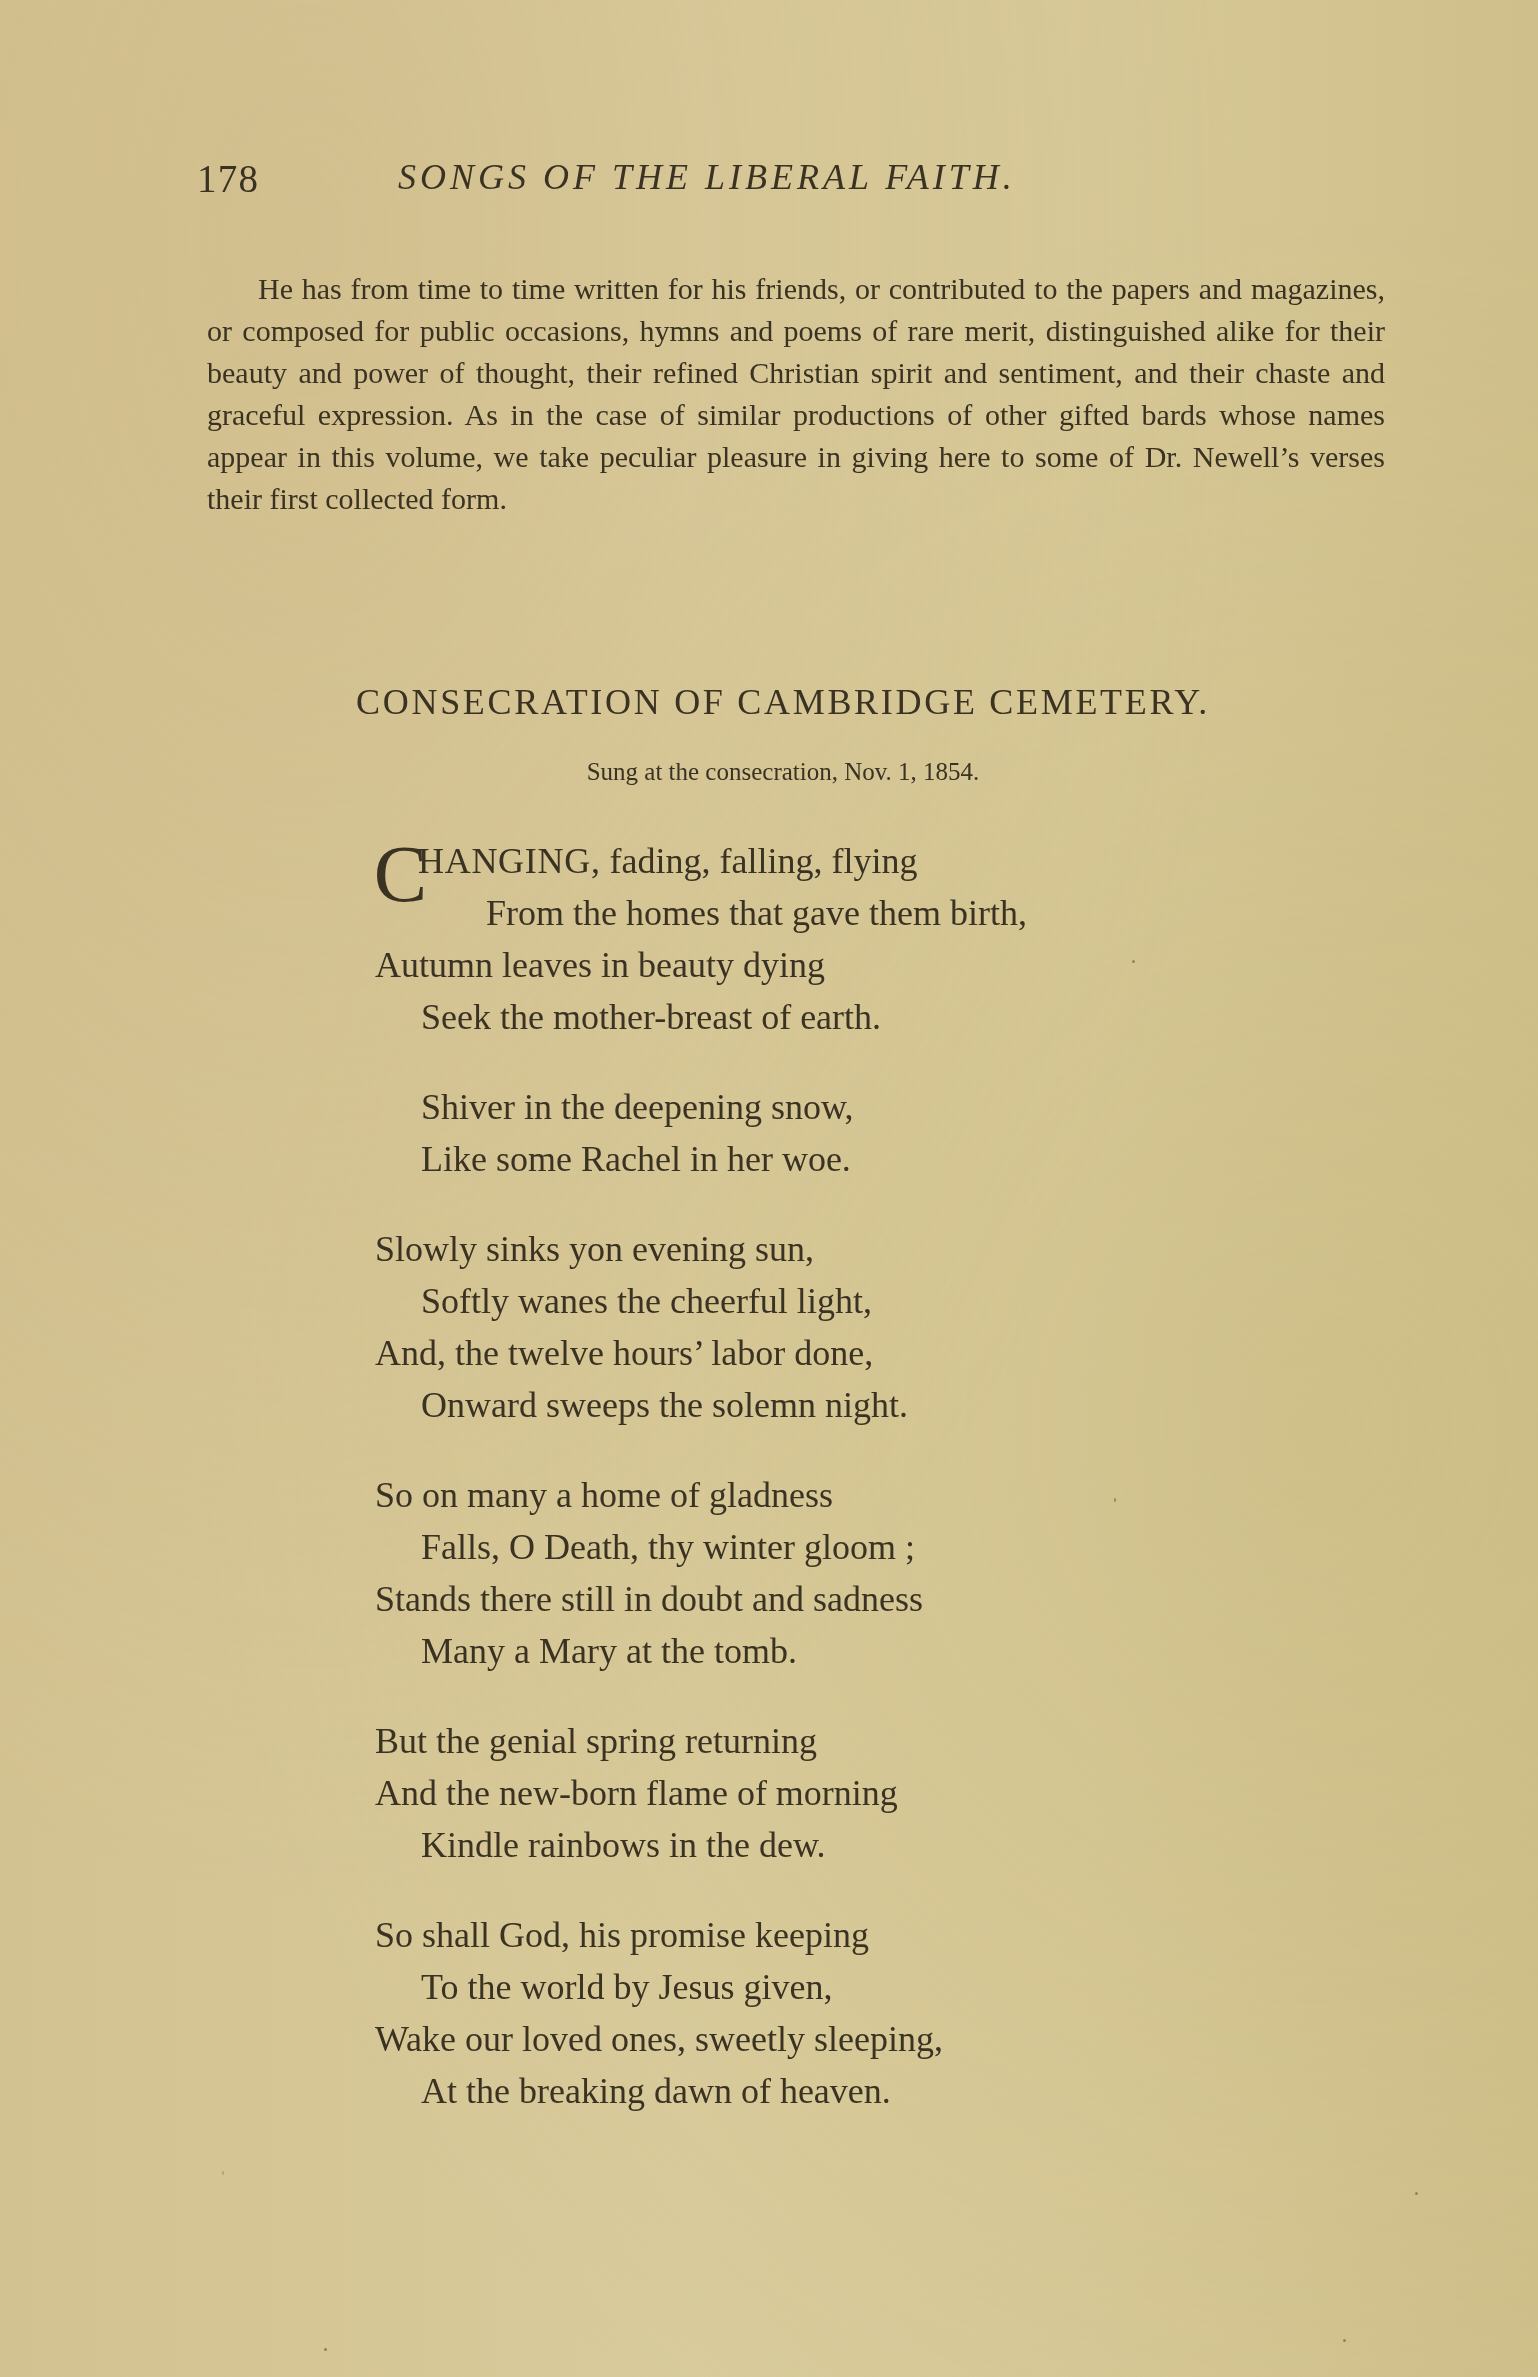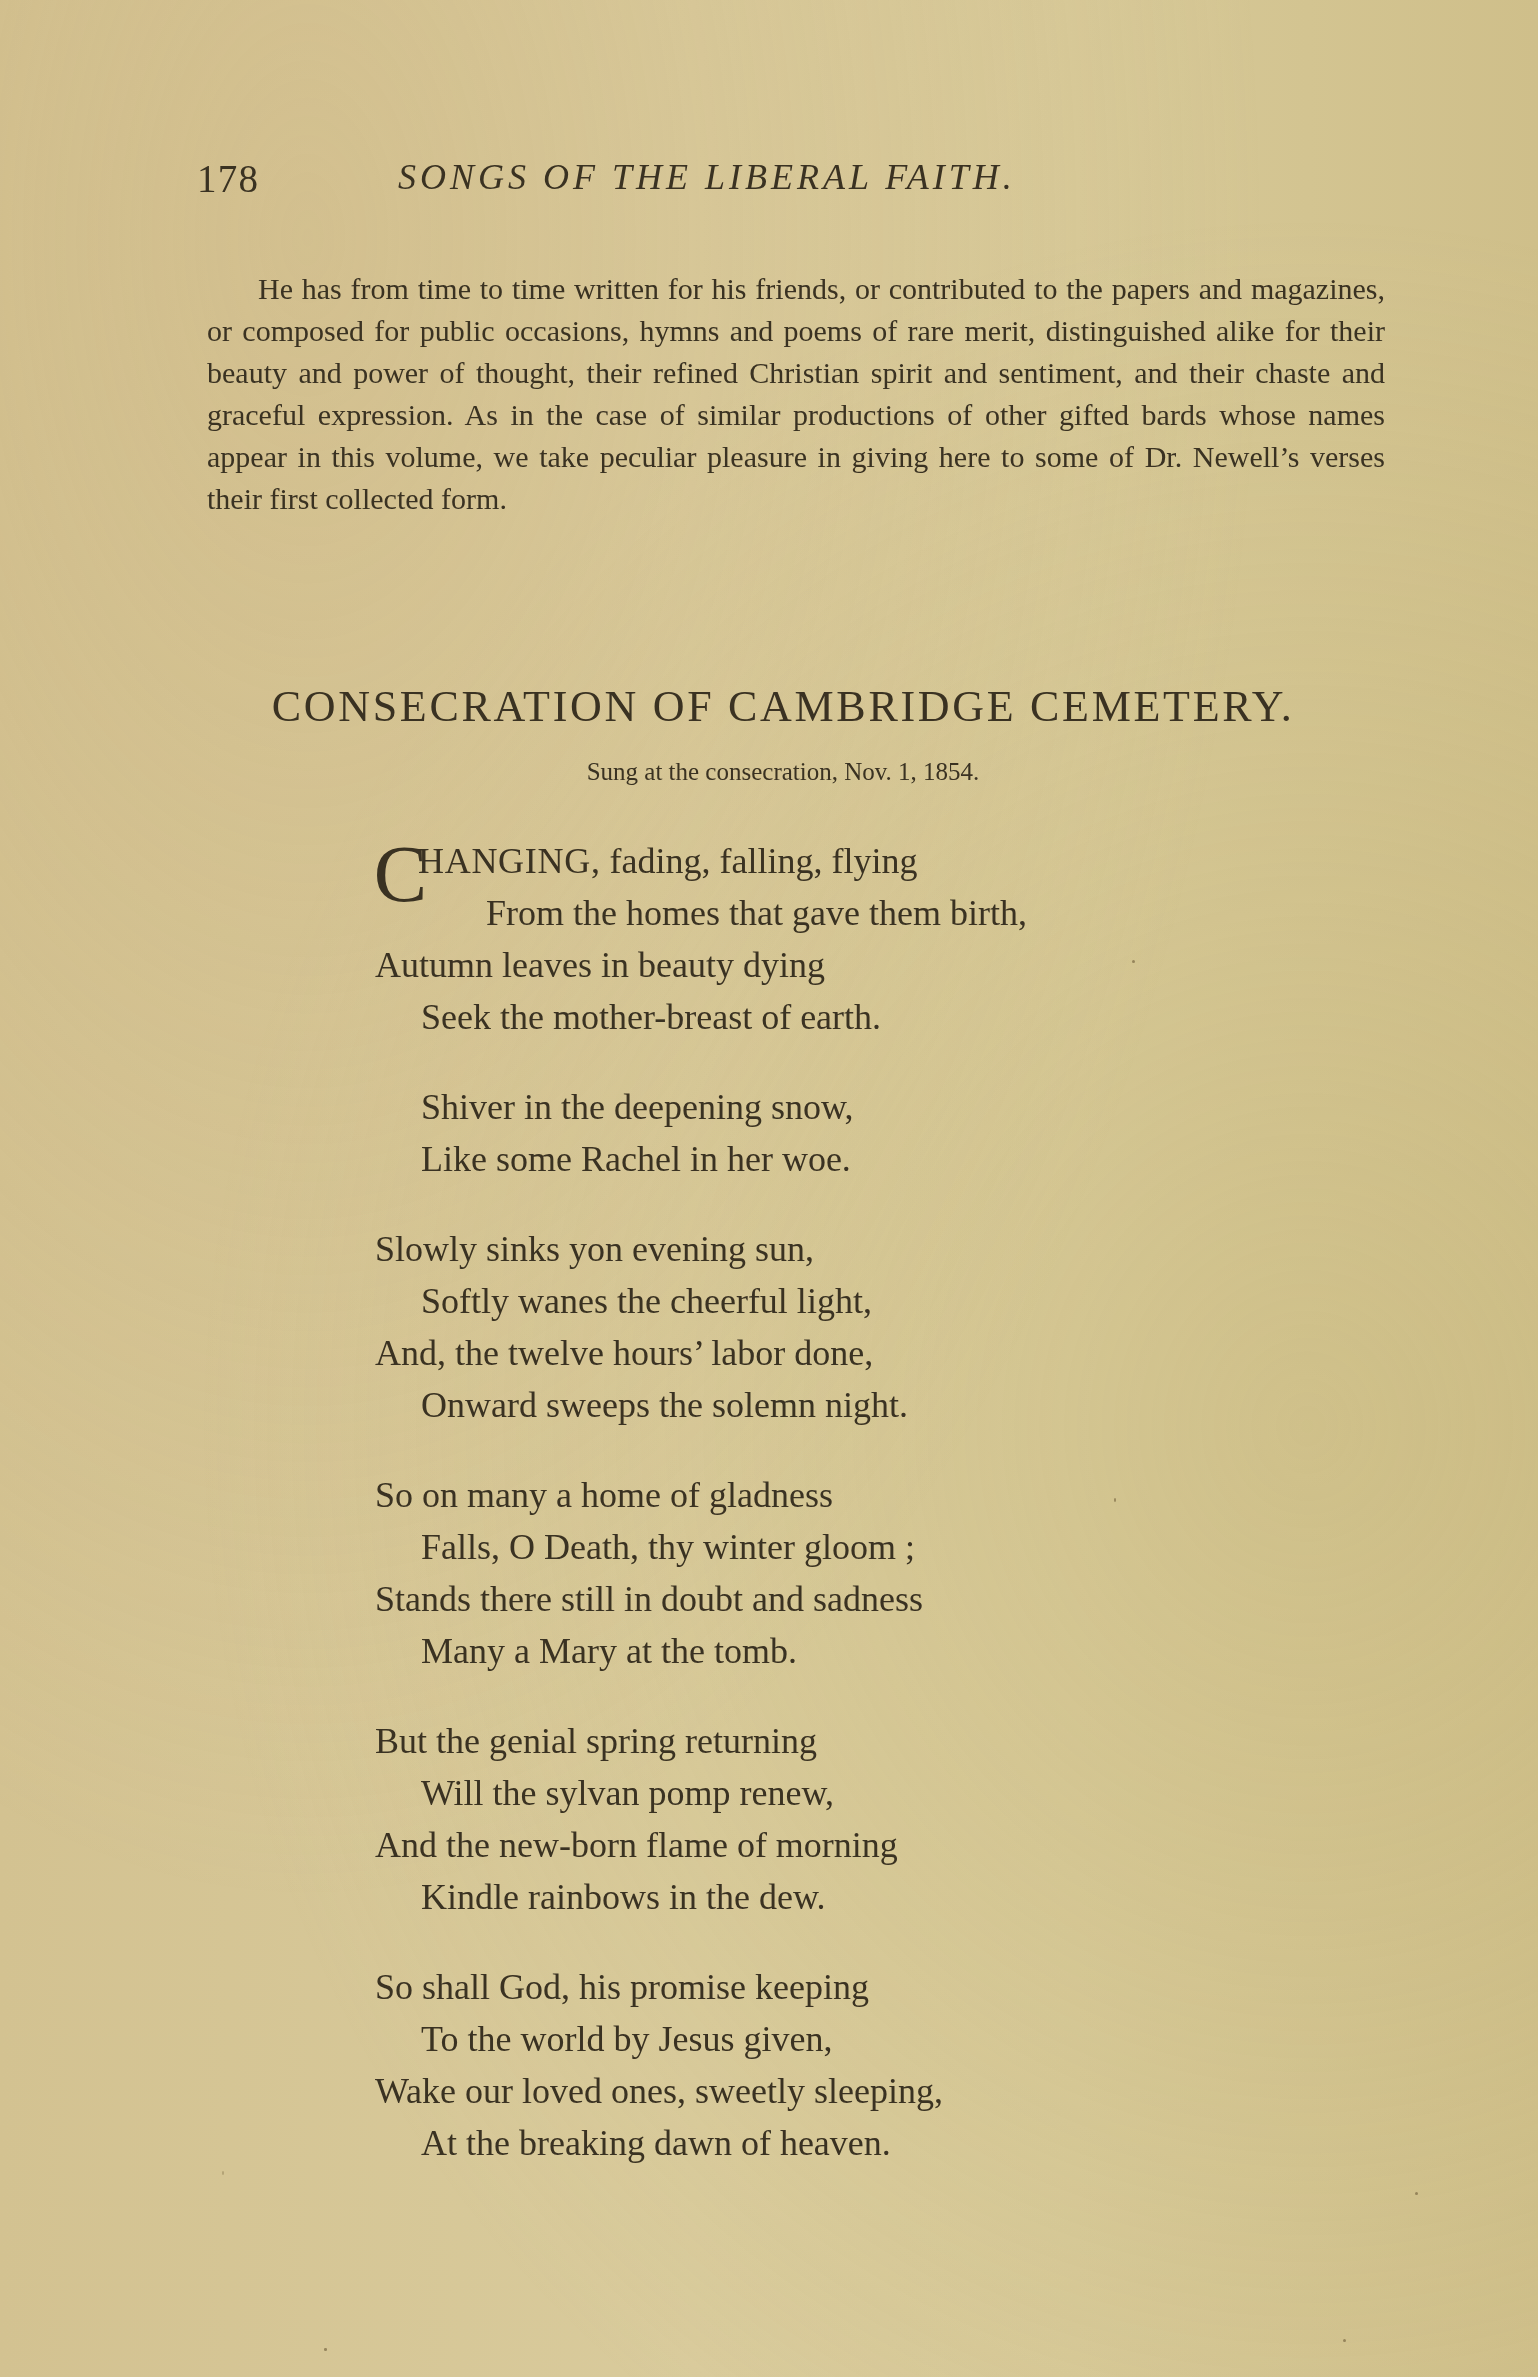--- a/index.html
+++ b/index.html
@@ -61,21 +61,21 @@
       text-indent: 51px;
       margin: 10px;
     }
     
     .poem-title {
       position: absolute;
       top: 681px;
       left: 0;
       width: 1539px;
       text-align: center;
-      font-size: 44px;
+      font-size: 36px;
       letter-spacing: 2.7px;
       padding-left: 27px;
       box-sizing: border-box;
     }
     .poem-subtitle {
       position: absolute;
       top: 758px;
       left: 0;
       width: 1539px;
       text-align: center;
@@ -169,21 +169,20 @@
 
     <div class="stanza">
       <div class="line">So on many a home of gladness</div>
       <div class="line indent">Falls, O Death, thy winter gloom ;</div>
       <div class="line">Stands there still in doubt and sadness</div>
       <div class="line indent">Many a Mary at the tomb.</div>
     </div>
 
     <div class="stanza">
       <div class="line">But the genial spring returning</div>
-      <div class="line indent">Will the sylvan pomp renew,</div>
       <div class="line">And the new-born flame of morning</div>
       <div class="line indent">Kindle rainbows in the dew.</div>
     </div>
 
     <div class="stanza">
       <div class="line">So shall God, his promise keeping</div>
       <div class="line indent">To the world by Jesus given,</div>
       <div class="line">Wake our loved ones, sweetly sleeping,</div>
       <div class="line indent">At the breaking dawn of heaven.</div>
     </div>

